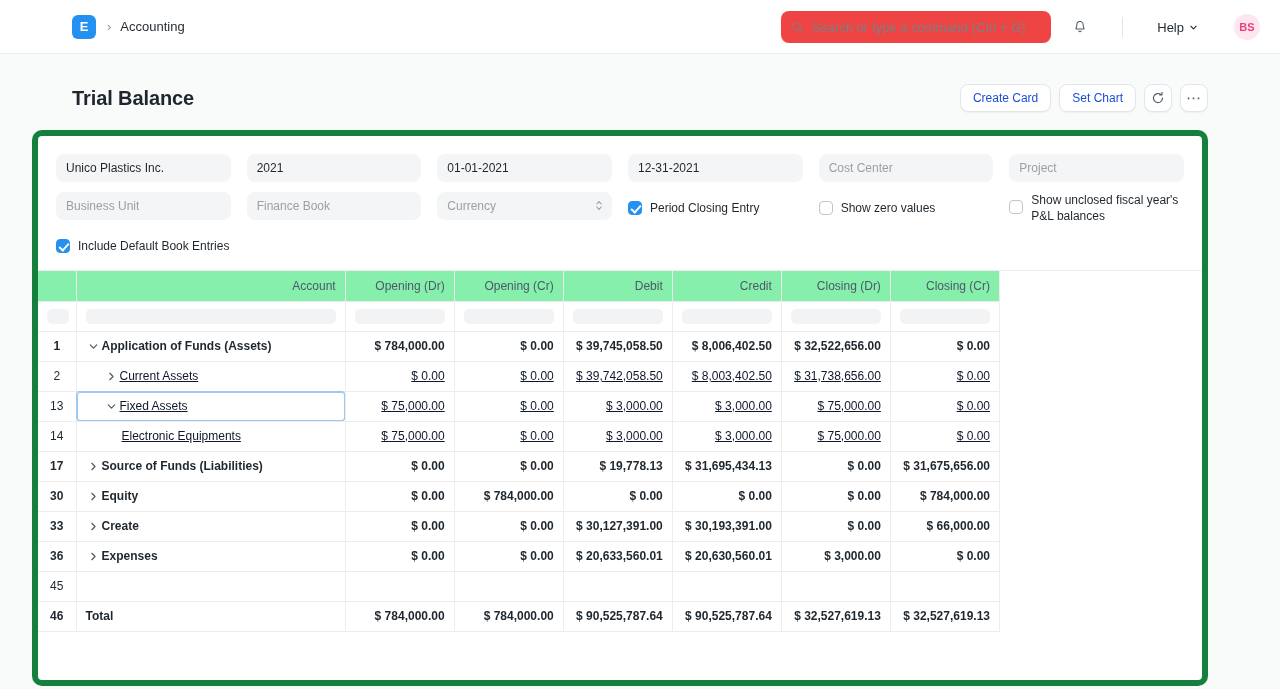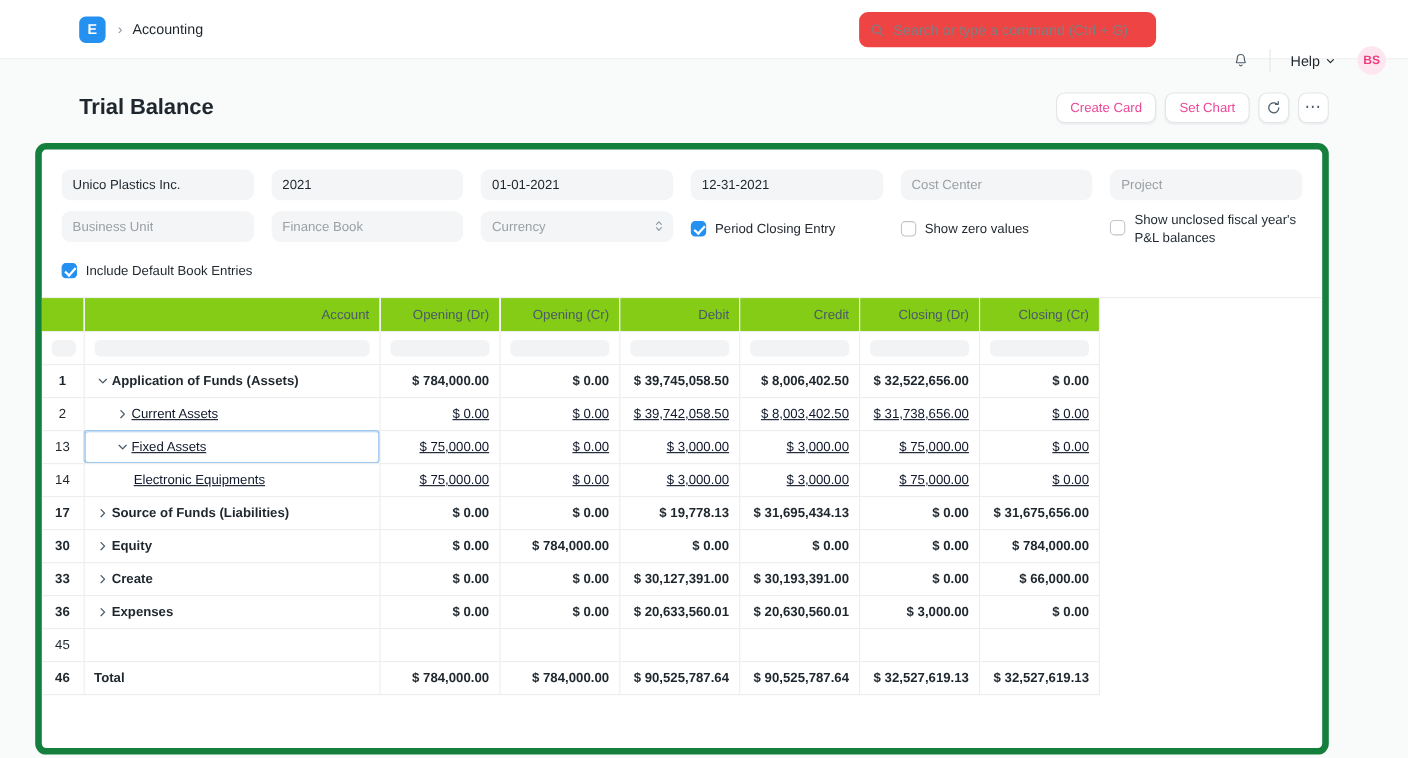--- a/index.html
+++ b/index.html
@@ -39,21 +39,21 @@
   .search-input {
     border: none; outline: none; background: transparent;
     font-family: "Liberation Sans", sans-serif;
     font-size: 13px; color: #1f272e; width: 100%;
     margin-left: 8px;
   }
   .search-input::placeholder { color: #7c7f83; }
 
   .nav-right {
     position: absolute; right: 20px; top: 0; height: 54px;
-    display: flex; align-items: center; gap: 0px; margin-top: 28px;
+    display: flex; align-items: center; gap: 16px;
   }
   .nav-icon-btn {
     width: 32px; height: 32px; border-radius: 6px;
     display: flex; align-items: center; justify-content: center;
     color: #4c5a67;
   }
   .nav-divider { width: 1px; height: 20px; background: #e3e5e8; margin: 0 10px; }
   .help-btn {
     font-size: 13px; color: #1f272e; display: flex; align-items: center;
     gap: 5px; padding: 5px 8px; border-radius: 6px;
@@ -77,21 +77,21 @@
   .page-head {
     display: flex; align-items: center;
     padding: 22px 72px 0 72px;
     height: 66px;
   }
   .page-title { font-size: 20px; font-weight: 700; color: #1f272e; letter-spacing: -0.1px; }
   .head-actions { margin-left: auto; display: flex; align-items: center; gap: 8px; }
   .btn {
     height: 28px; padding: 12px 12px;
     background: #ffffff; border: 1px solid #e2e6e9;
-    border-radius: 8px; font-size: 12px; color: #ec4899;
+    border-radius: 8px; font-size: 12px; color: #1d4ed8;
     display: flex; align-items: center; justify-content: center;
     font-family: "Liberation Sans", sans-serif;
     box-shadow: 0 1px 1px rgba(17,24,39,0.04);
   }
   .btn-icon { width: 28px; padding: 0; color: #4c5a67; }
 
   
   .card {
     margin: 10px 72px 0 32px;
     background: #ffffff;
@@ -161,21 +161,21 @@
     font-weight: 400;
     color: #1f272e;
     vertical-align: middle;
     overflow: hidden;
     white-space: nowrap;
   }
   table.tb th {
     color: #4c5a67;
     font-weight: 400;
     text-align: right;
-    background: #84cc16;
+    background: #86efac;
   }
   th.h-idx { border-right: 1px solid #ededed; }
   th.h-acc { text-align: left; }
   td.idx {
     text-align: center; color: #6a7278; font-size: 11px;
     background: #ffffff;
   }
   td.num { text-align: right; }
   td.acc { text-align: left; }
   tr.bold td { font-weight: 700; color: #1f272e; }

